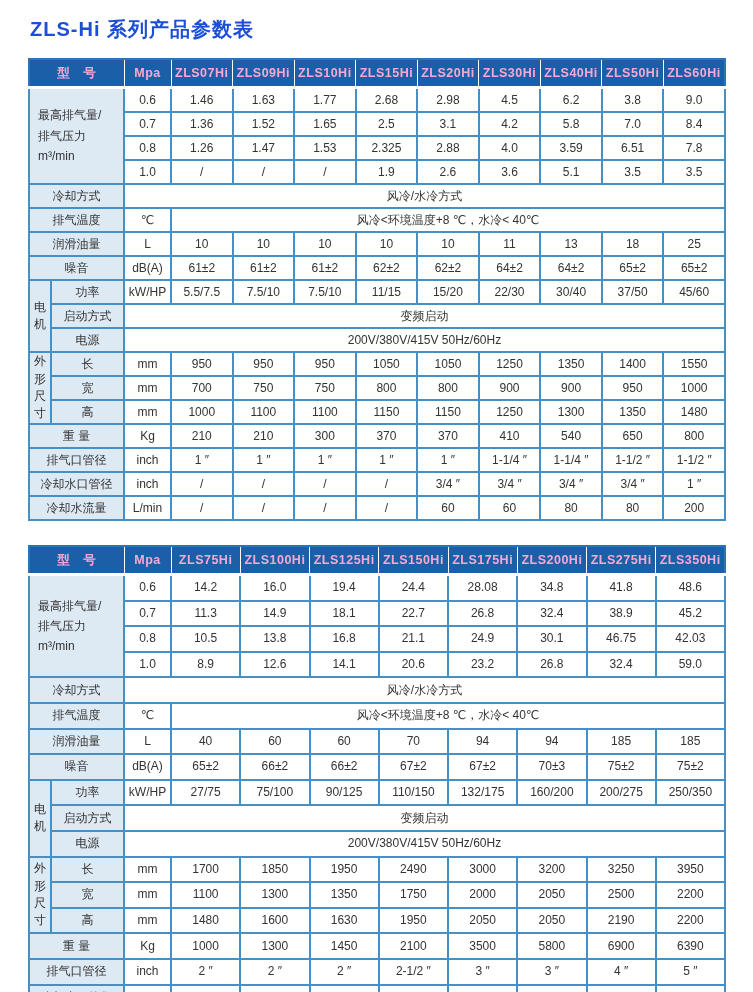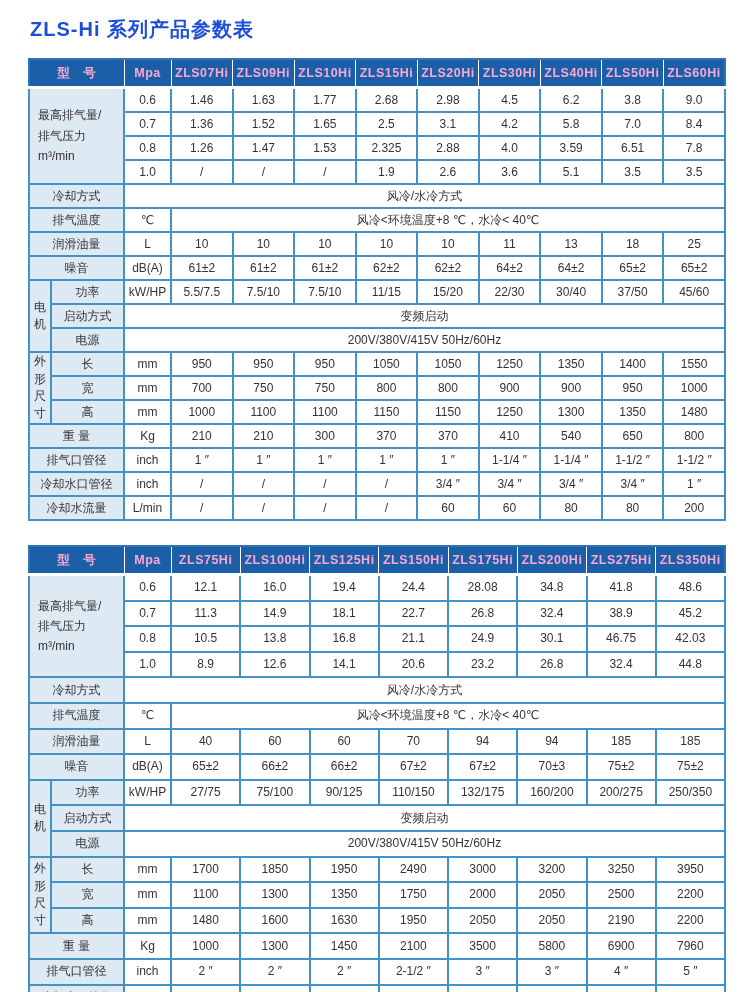--- a/index.html
+++ b/index.html
@@ -314,21 +314,21 @@
           <th>ZLS275Hi</th>
           <th>ZLS350Hi</th>
         </tr>
       </thead>
       <tbody>
         <tr>
           <td class="glabel" colspan="2" rowspan="4">最高排气量/
 排气压力
 m³/min</td>
           <td class="unit">0.6</td>
-          <td class="val">12.1</td>
+          <td class="val">14.2</td>
           <td class="val">16.0</td>
           <td class="val">19.4</td>
           <td class="val">24.4</td>
           <td class="val">28.08</td>
           <td class="val">34.8</td>
           <td class="val">41.8</td>
           <td class="val">48.6</td>
         </tr>
         <tr class="thin">
           <td class="unit">0.7</td>
@@ -354,21 +354,21 @@
         </tr>
         <tr class="thin">
           <td class="unit">1.0</td>
           <td class="val">8.9</td>
           <td class="val">12.6</td>
           <td class="val">14.1</td>
           <td class="val">20.6</td>
           <td class="val">23.2</td>
           <td class="val">26.8</td>
           <td class="val">32.4</td>
-          <td class="val">44.8</td>
+          <td class="val">59.0</td>
         </tr>
         <tr>
           <td class="label" colspan="2">冷却方式</td>
           <td class="span" colspan="9">风冷/水冷方式</td>
         </tr>
         <tr>
           <td class="label" colspan="2">排气温度</td>
           <td class="unit">℃</td>
           <td class="span" colspan="8">风冷&lt;环境温度+8 ℃，水冷&lt; 40℃</td>
         </tr>
@@ -461,21 +461,21 @@
         <tr>
           <td class="label" colspan="2">重 量</td>
           <td class="unit">Kg</td>
           <td class="val">1000</td>
           <td class="val">1300</td>
           <td class="val">1450</td>
           <td class="val">2100</td>
           <td class="val">3500</td>
           <td class="val">5800</td>
           <td class="val">6900</td>
-          <td class="val">7960</td>
+          <td class="val">6390</td>
         </tr>
         <tr>
           <td class="label" colspan="2">排气口管径</td>
           <td class="unit">inch</td>
           <td class="val">2 ″</td>
           <td class="val">2 ″</td>
           <td class="val">2 ″</td>
           <td class="val">2-1/2 ″</td>
           <td class="val">3 ″</td>
           <td class="val">3 ″</td>

